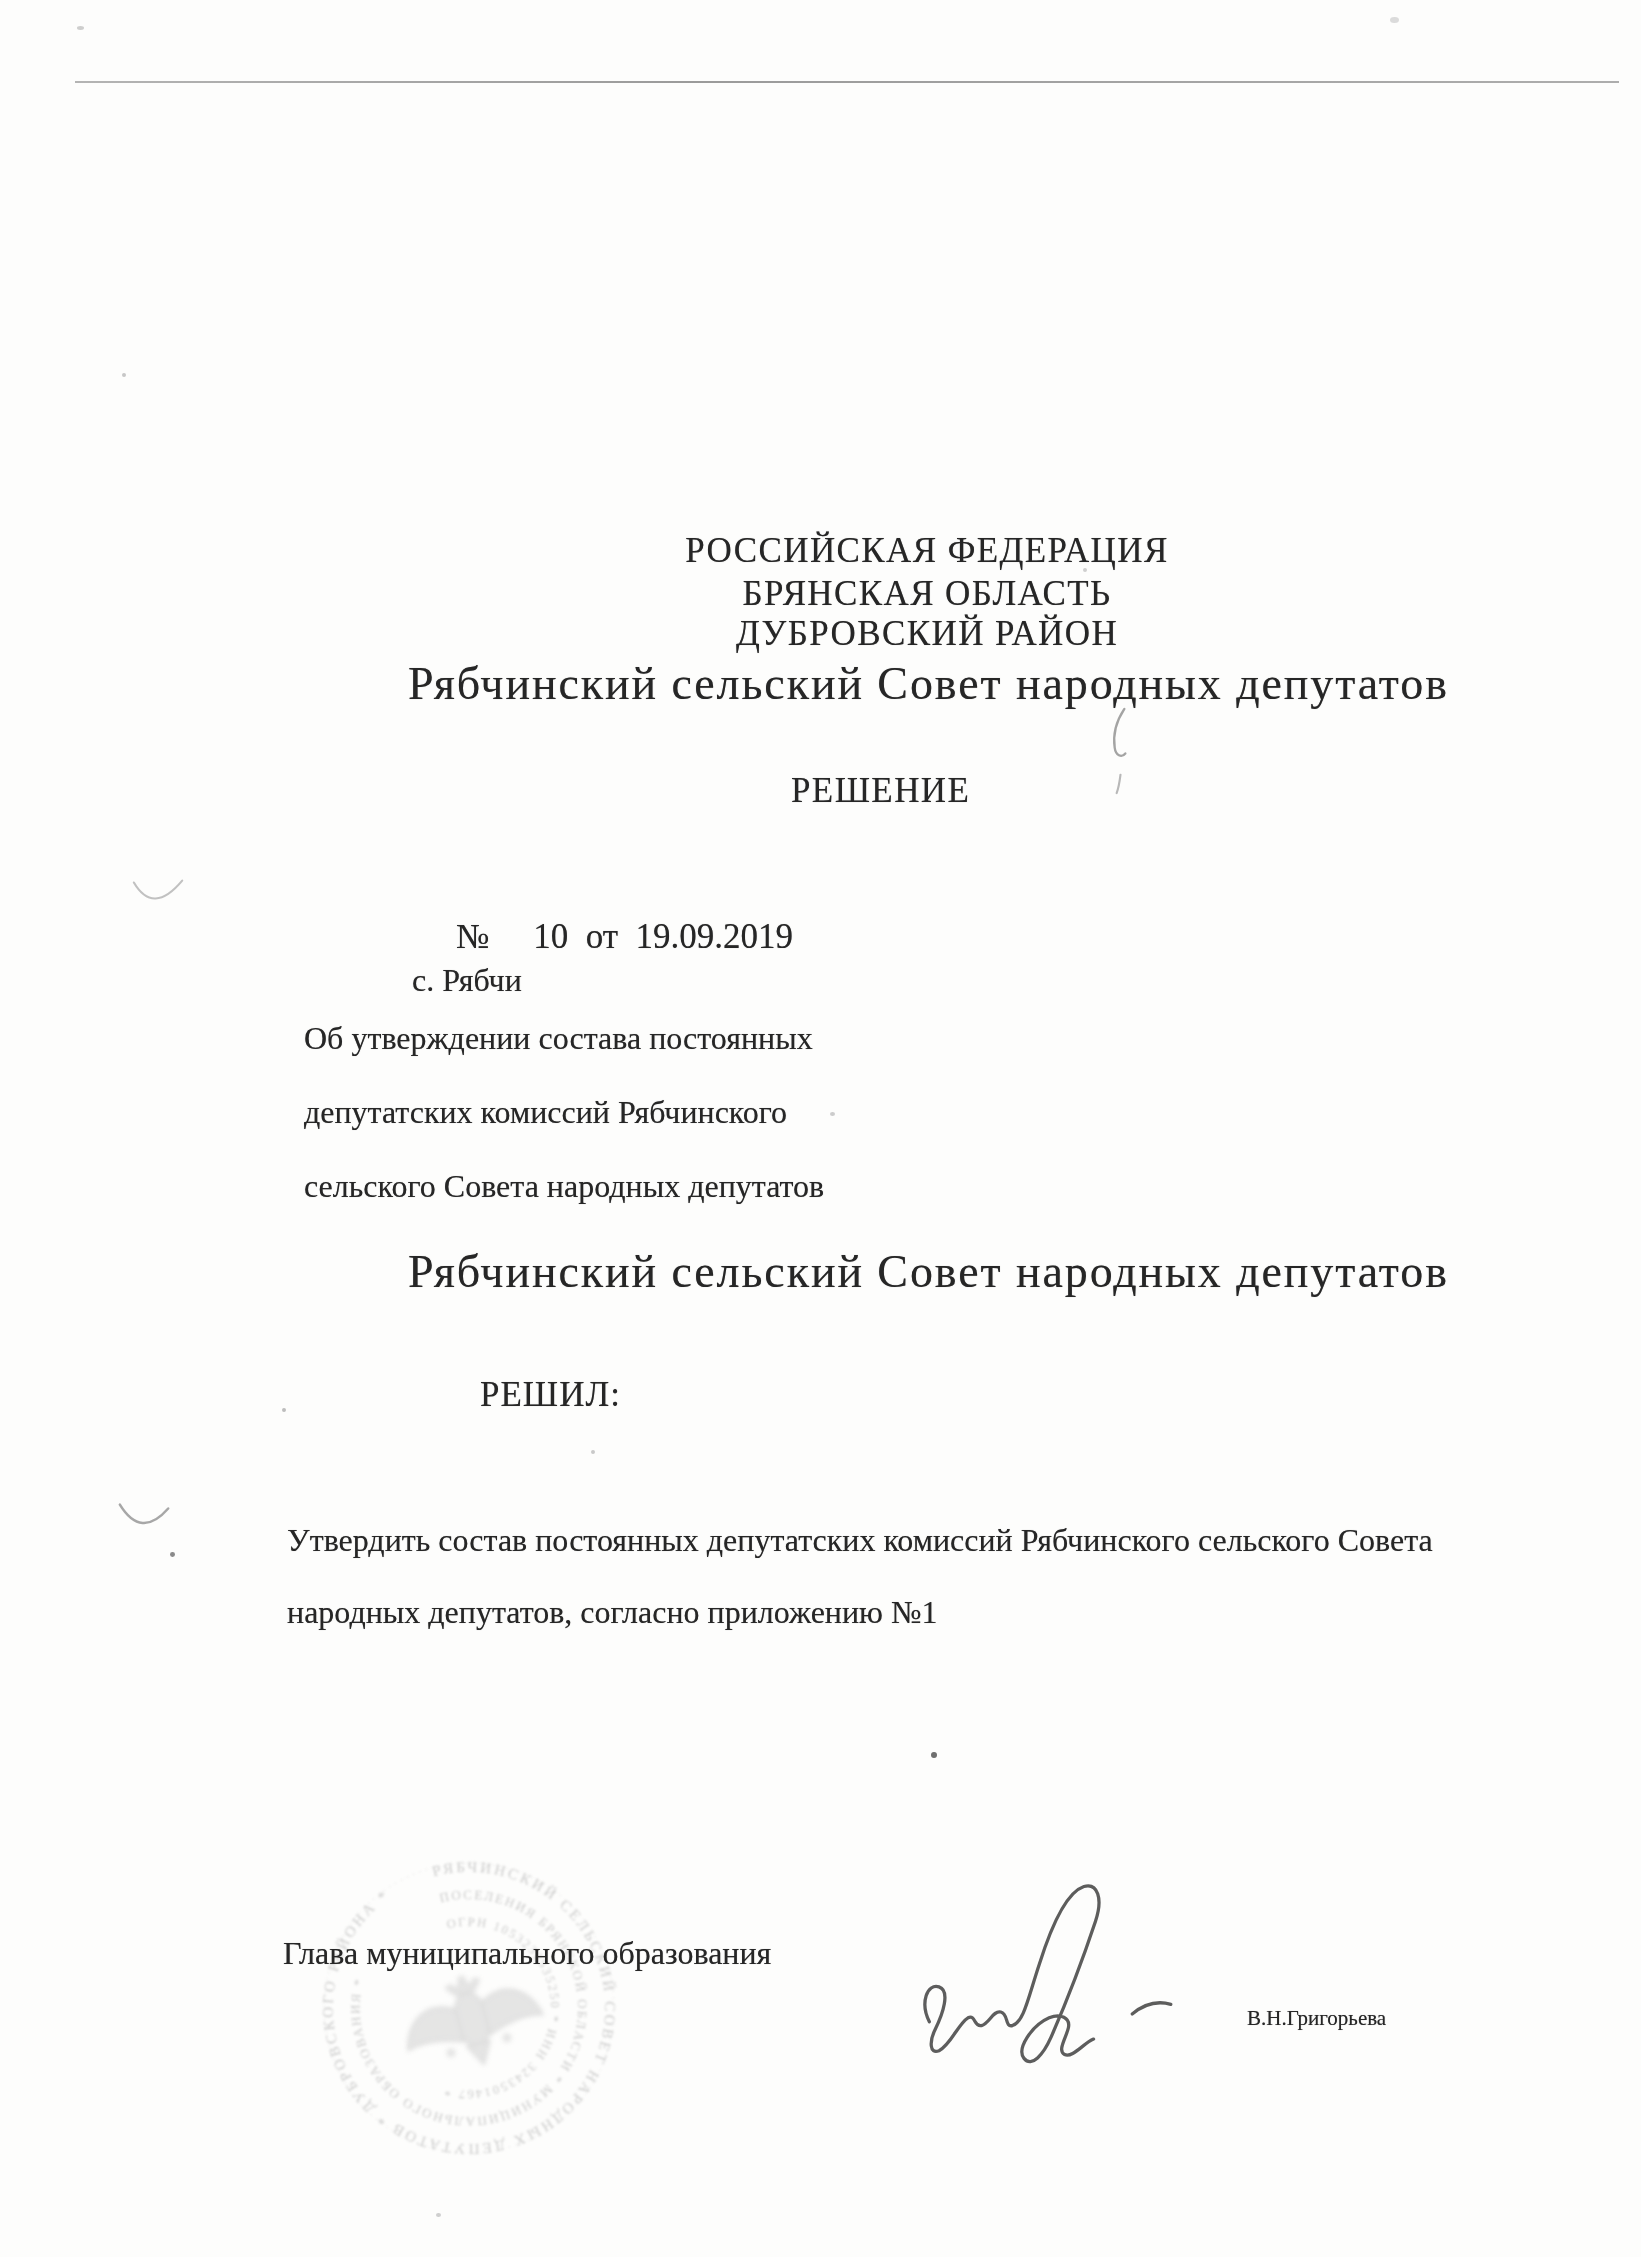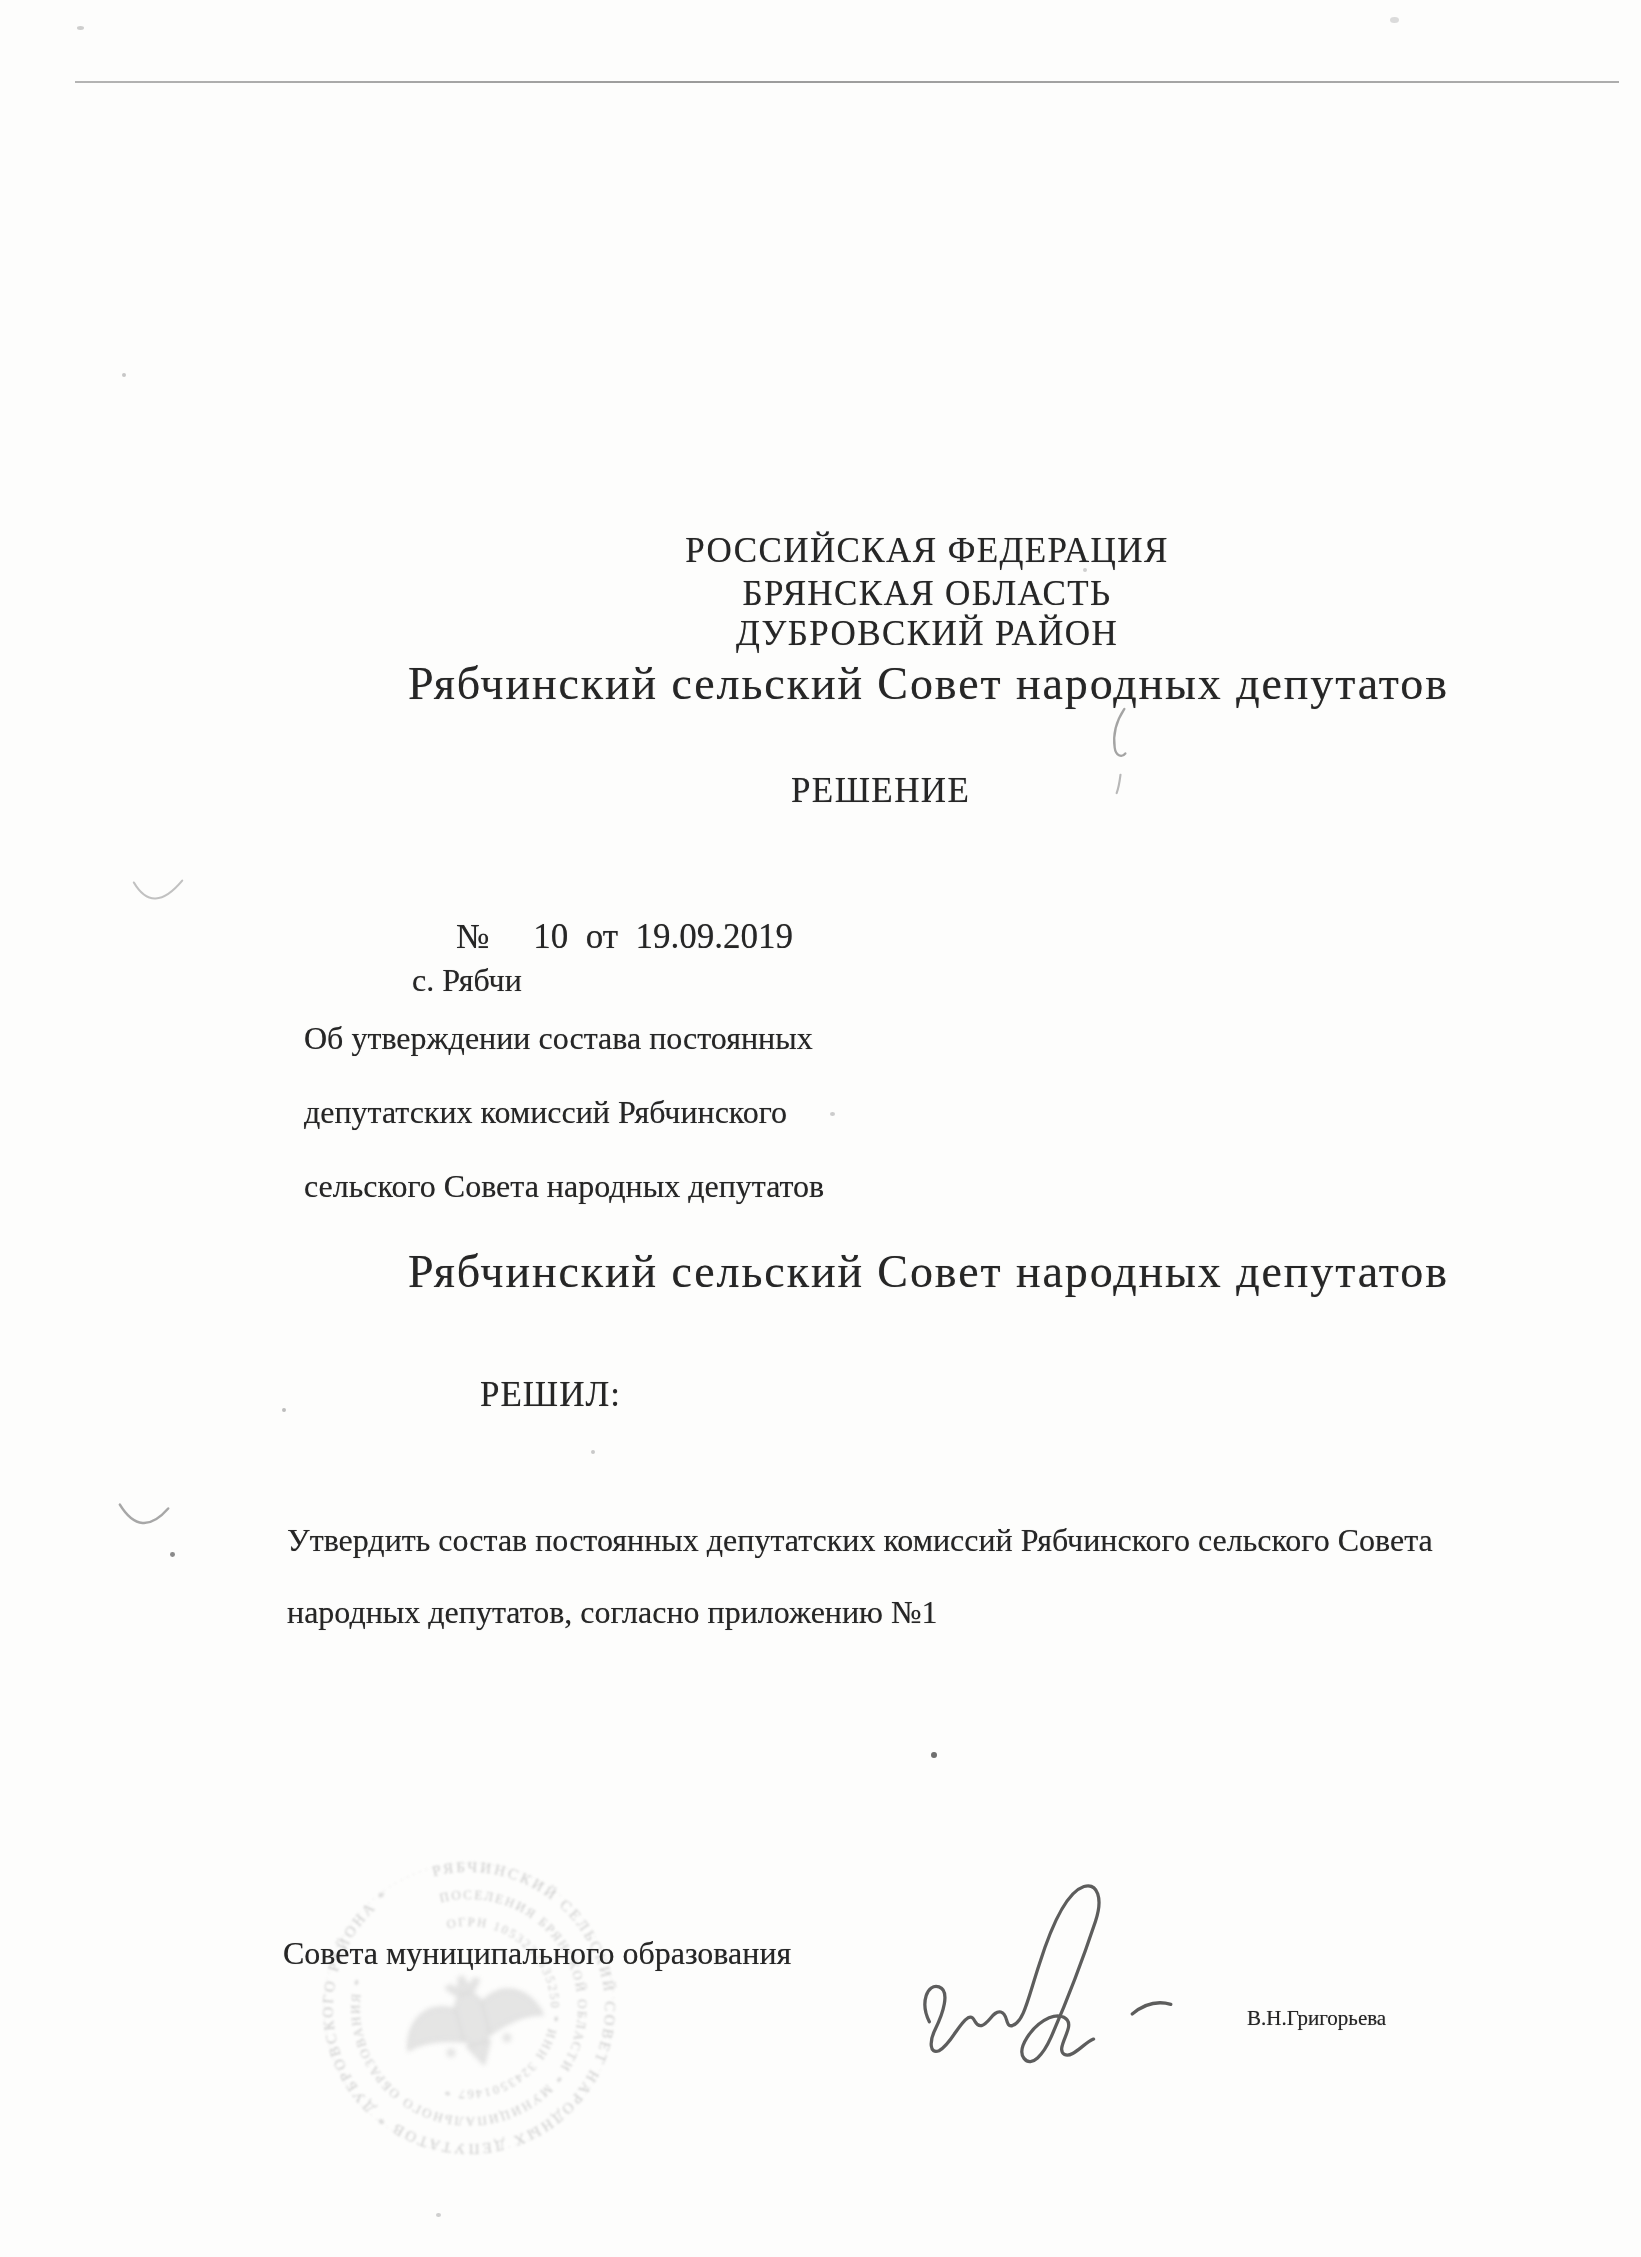--- a/index.html
+++ b/index.html
@@ -123,21 +123,21 @@
           <path d="M-10 -26 l-8 -10 6 -2 4 6 8 -8 8 8 4 -6 6 2 -8 10 Z" stroke-width="1.5"></path>
           <circle cx="0" cy="-40" r="4"></circle>
           <path d="M-12 28 L0 50 L12 28 Z" stroke-width="2"></path>
           <circle cx="-30" cy="30" r="4"></circle>
             <circle cx="30" cy="30" r="4"></circle>
         </g>
       </g>
     </svg>
   </div>
 
-  <div class="txt sig-title"><span>Совета муниципального образования</span><br>
+  <div class="txt sig-title"><span>Глава муниципального образования</span><br>
 </div>
 
   <div class="sig-wrap">
     <svg width="290" height="227" viewBox="0 0 300 235">
       <g fill="none" stroke="#474747" stroke-width="3.4" stroke-linecap="round" opacity=".88">
         <path d="M22 156
                  C 12 136 20 116 32 120
                  C 44 124 36 148 28 164
                  C 22 176 22 190 32 186
                  C 44 180 52 158 62 152

